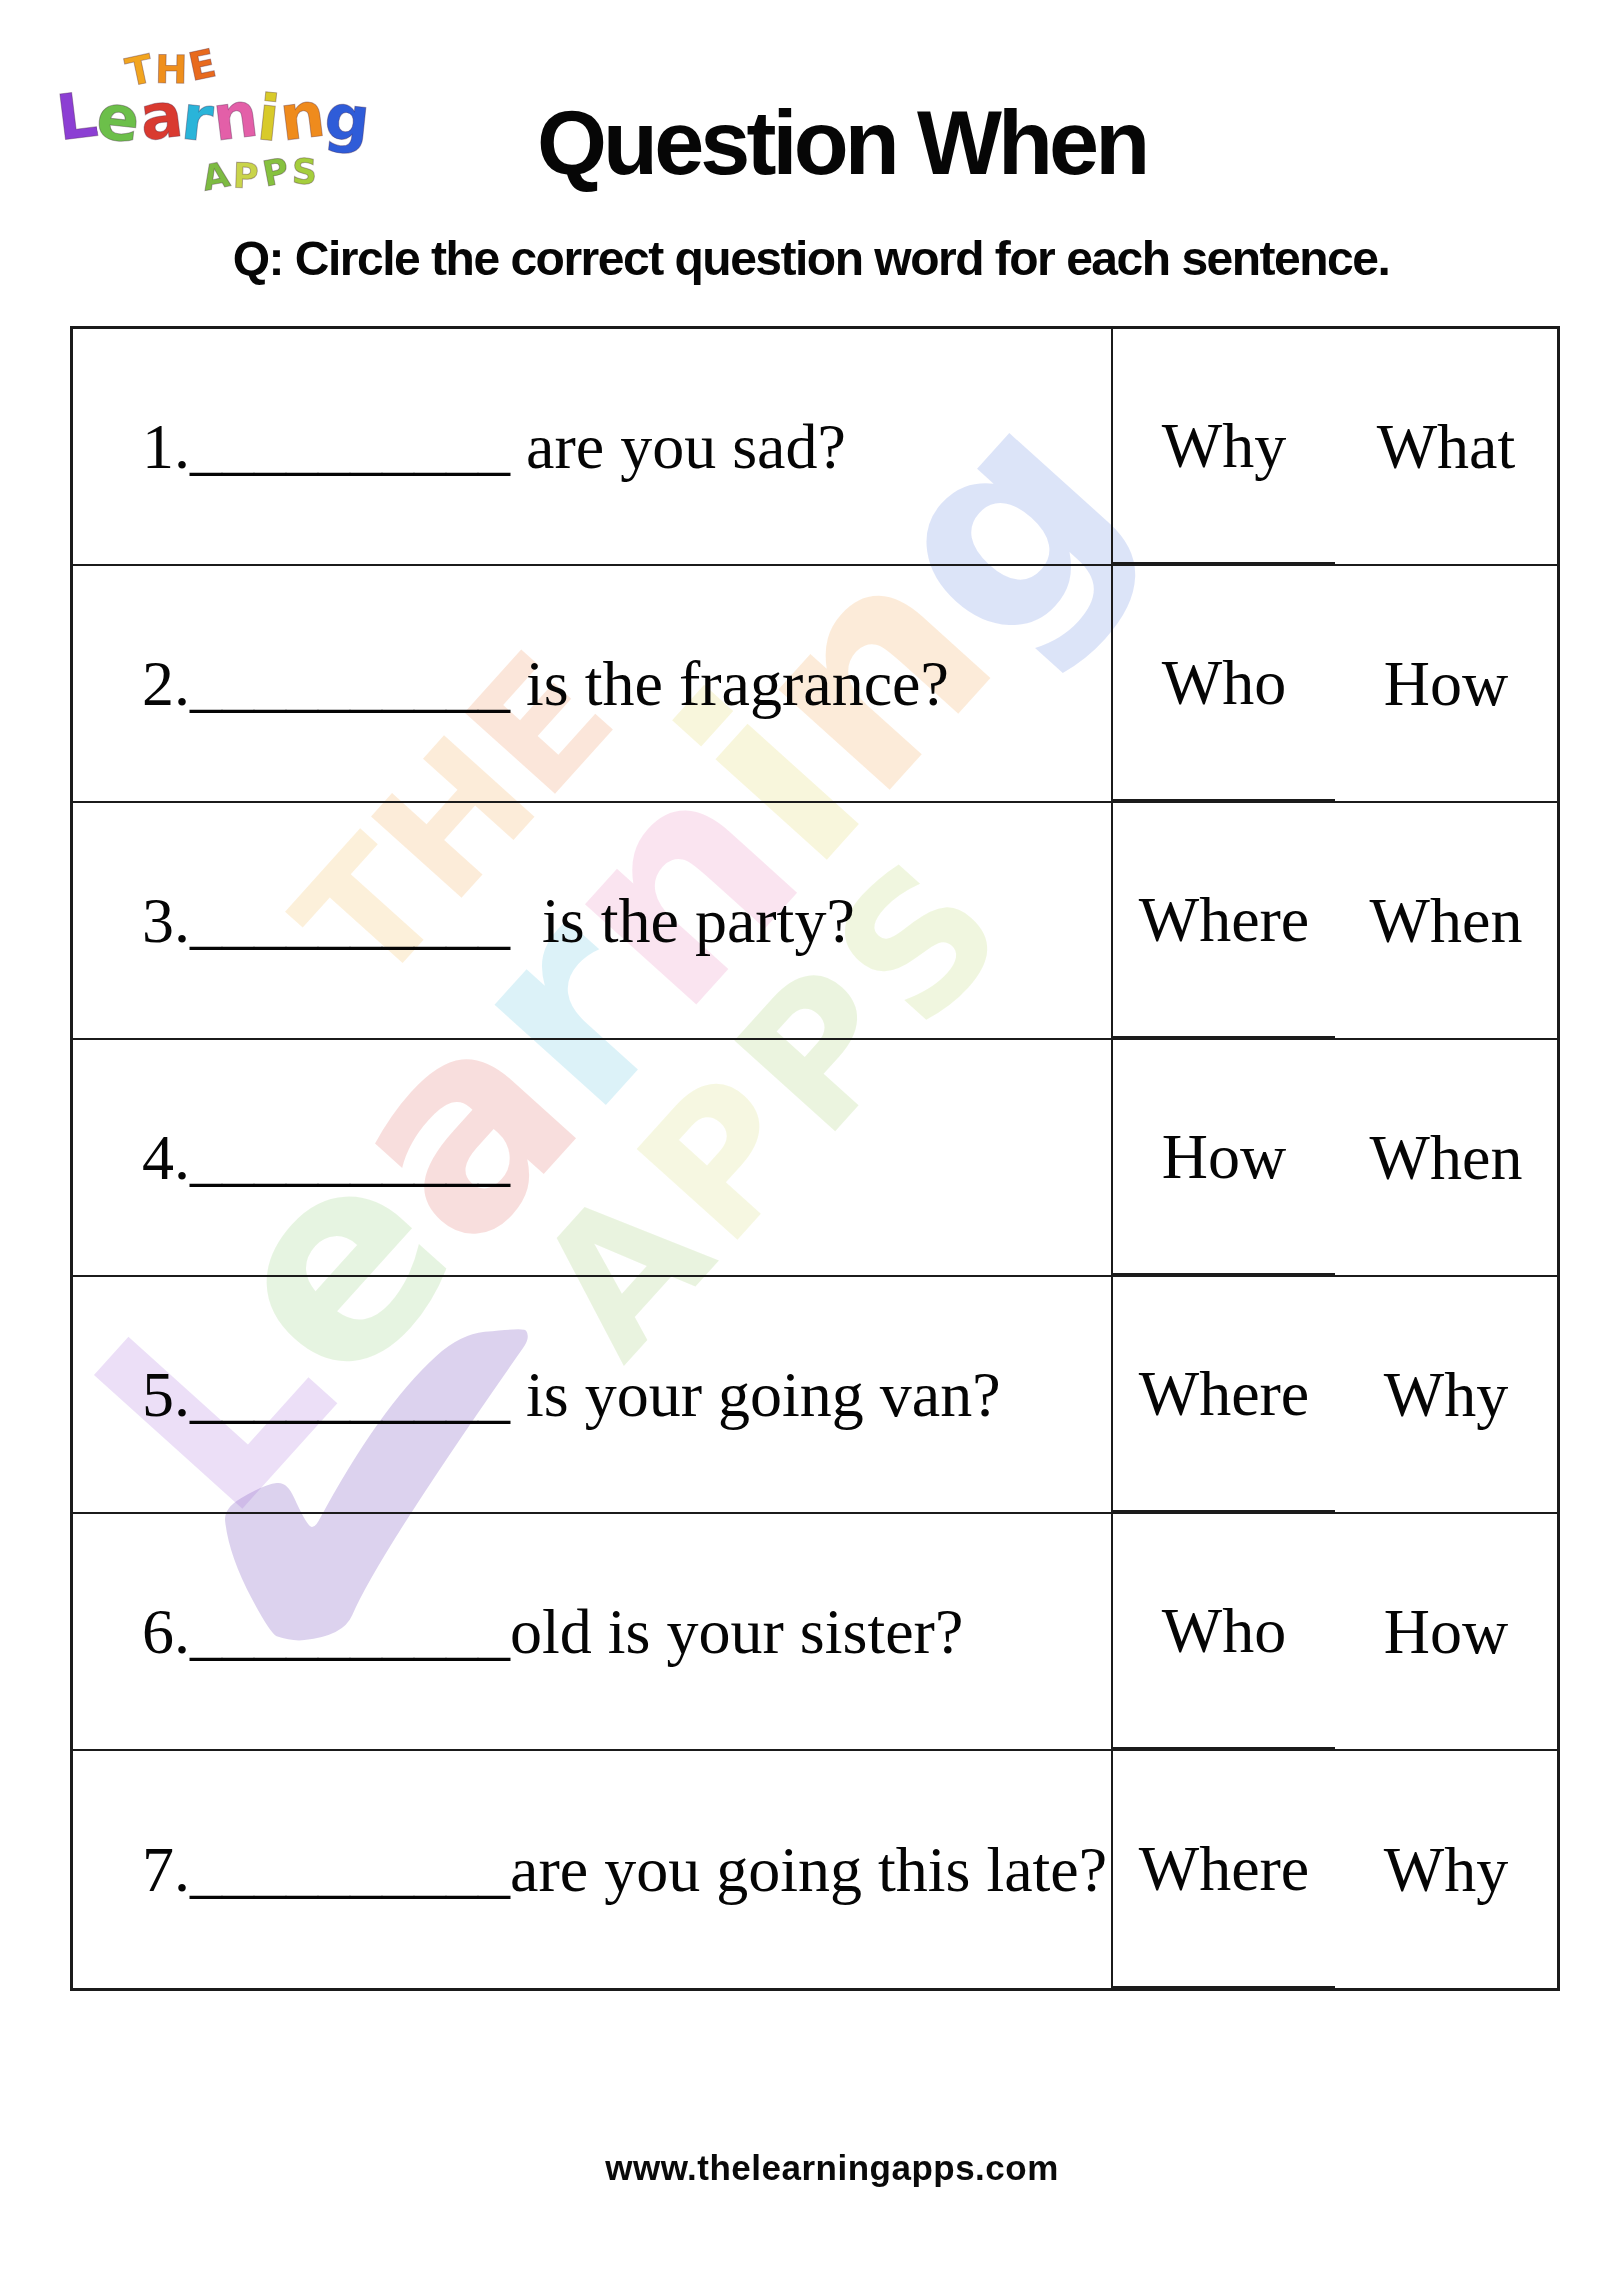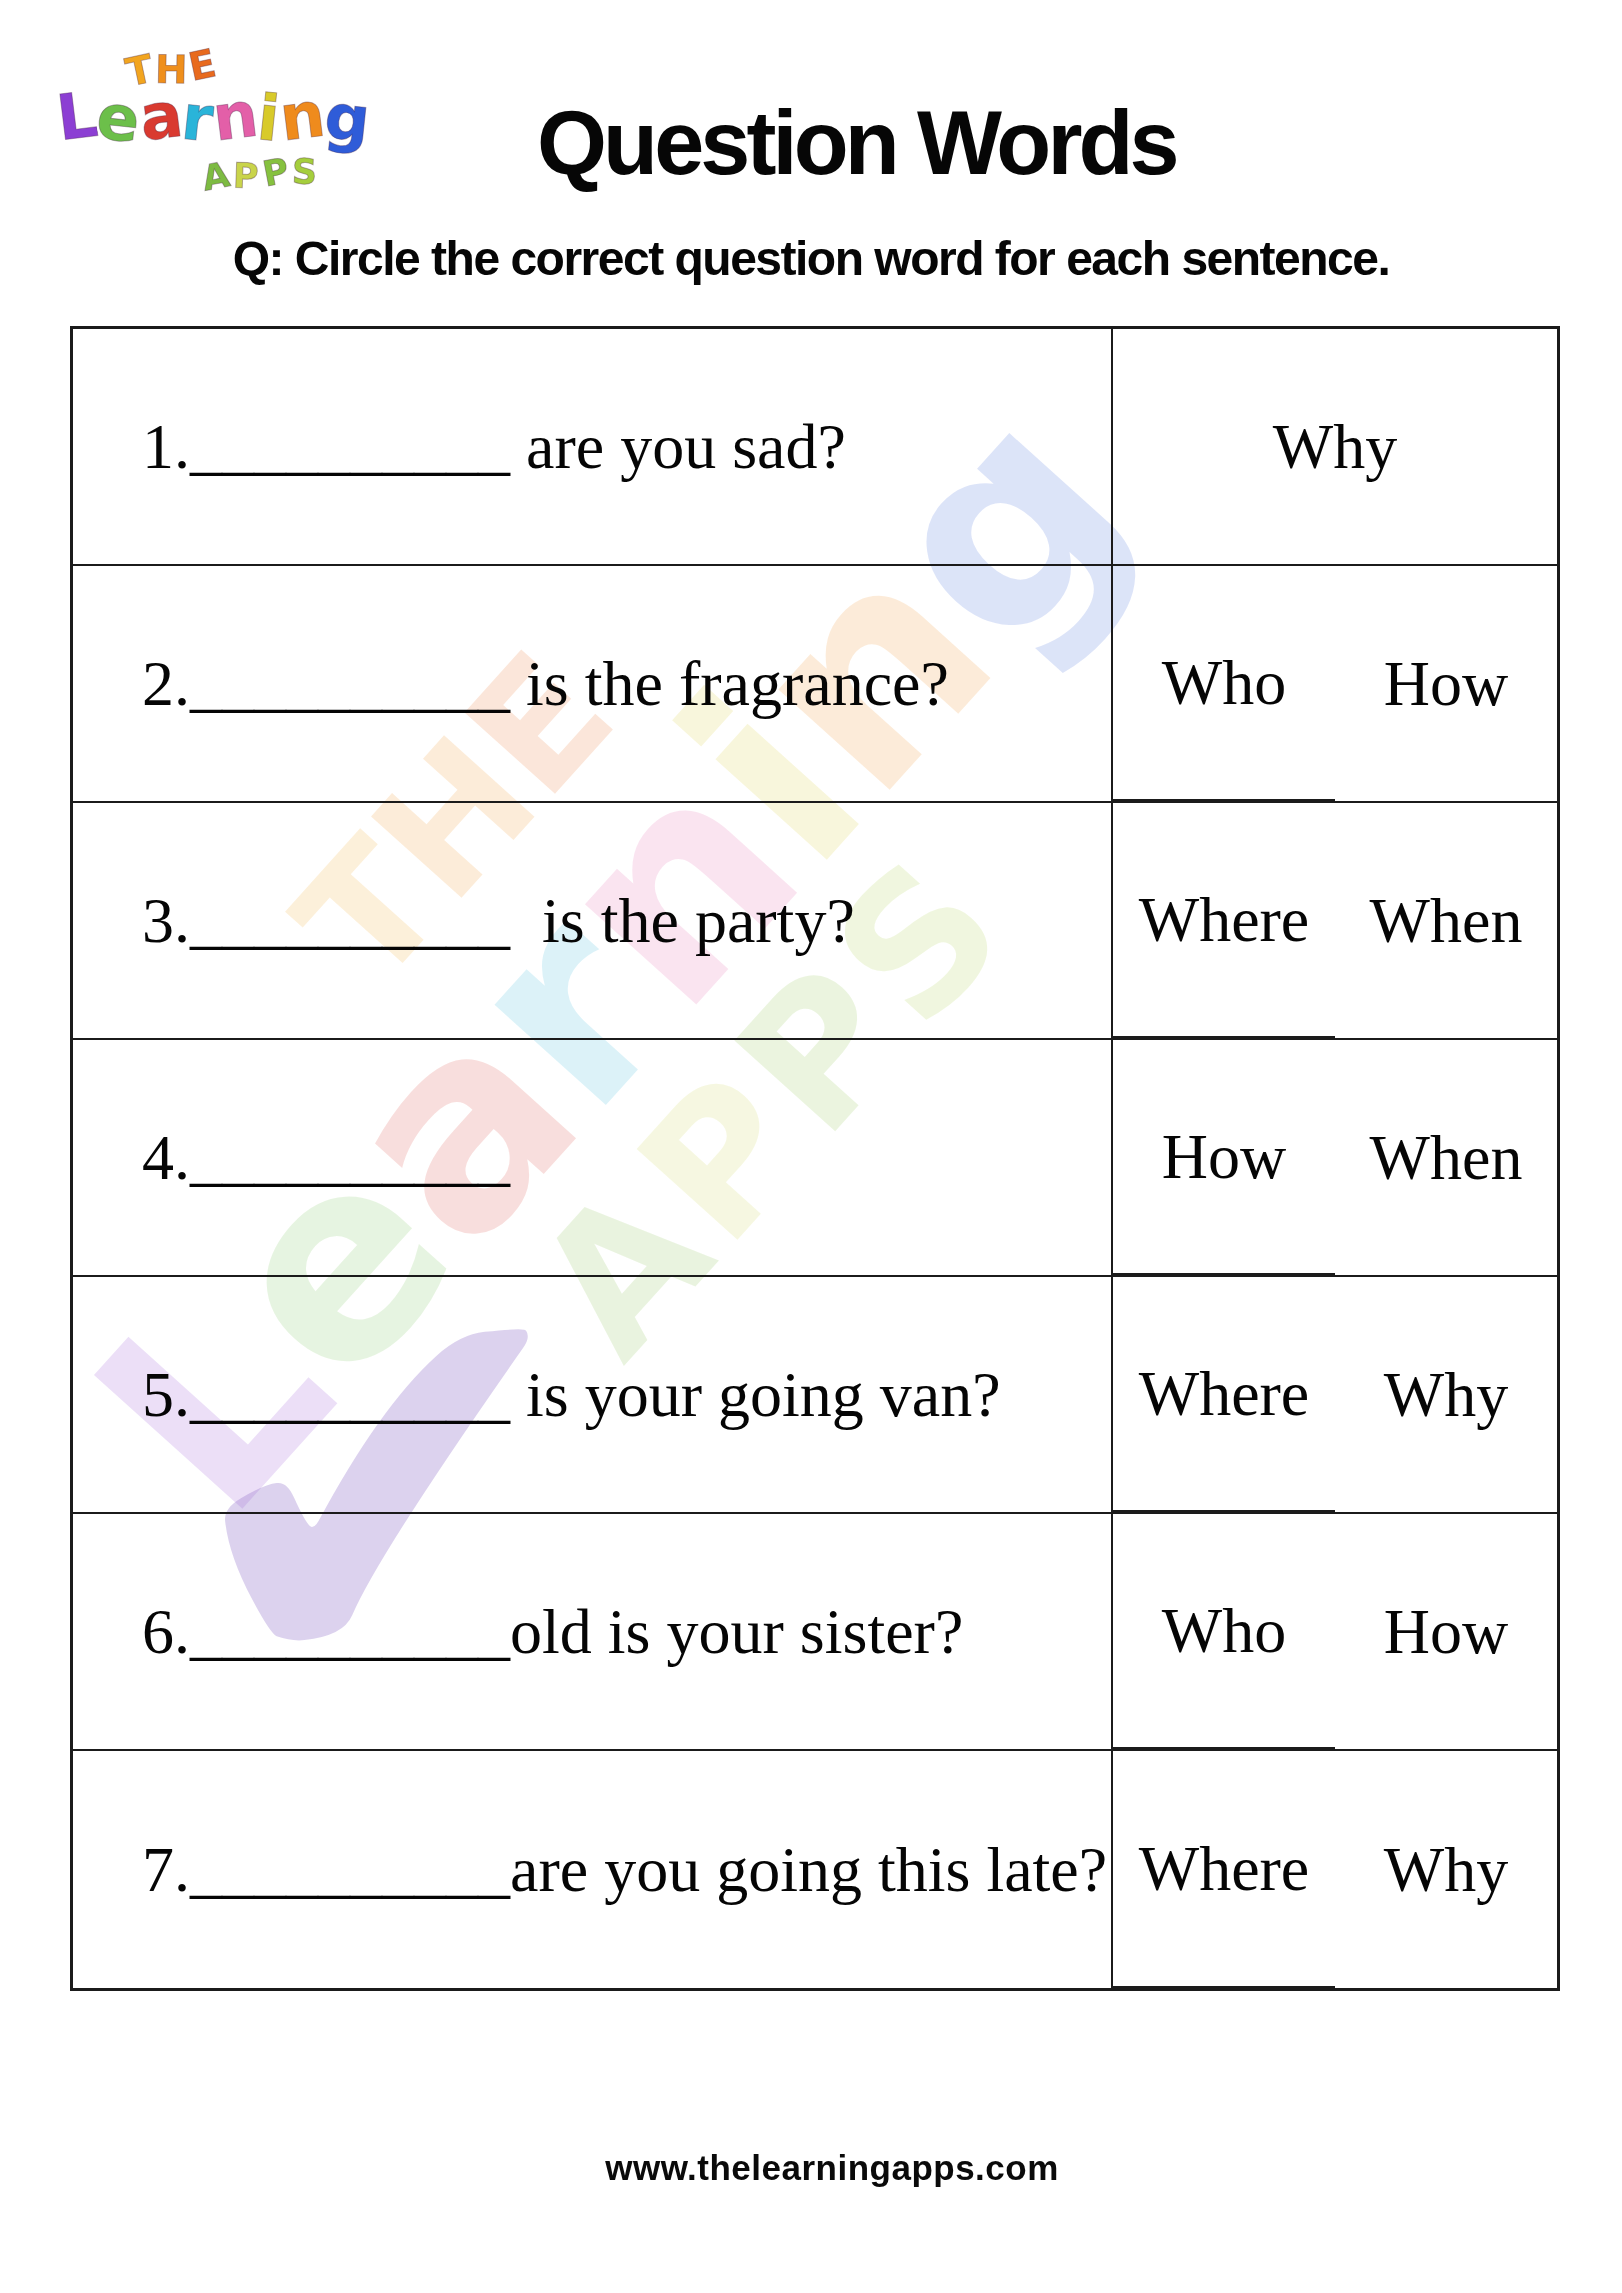--- a/index.html
+++ b/index.html
@@ -91,33 +91,34 @@
     <div class="wm-line wm-apps"><span class="cA">A</span><span class="cP1">P</span><span class="cP2">P</span><span class="cS">S</span></div>
   </div>
   <div class="wm-check">✔</div>
 
   <div class="logo">
     <div class="logo-line logo-the"><span class="c1">T</span><span class="c2">H</span><span class="c3">E</span></div>
     <div class="logo-line logo-learning"><span class="cL">L</span><span class="ce">e</span><span class="ca">a</span><span class="cr">r</span><span class="cn1">n</span><span class="ci">i</span><span class="cn2">n</span><span class="cg">g</span></div>
     <div class="logo-line logo-apps"><span class="cA">A</span><span class="cP1">P</span><span class="cP2">P</span><span class="cS">S</span></div>
   </div>
 
-  <div class="title">Question Words</div>
+  <div class="title">Question When</div>
   <div class="instruction">Q: Circle the correct question word for each sentence.</div>
 
   <div class="wtable">
 
     <div class="wrow">
       <div class="qcell">
           <span class="qnum">1.</span>
           <span class="qblank">__________</span>
           <span class="qtext"> are you sad?</span>
         </div>
       <div class="ocol">
         <div class="ocell">Why</div>
+        <div class="ocell">What</div>
       </div>
     </div>
 
     <div class="wrow">
       <div class="qcell">
           <span class="qnum">2.</span>
           <span class="qblank">__________</span>
           <span class="qtext"> is the fragrance?</span>
         </div>
       <div class="ocol">

